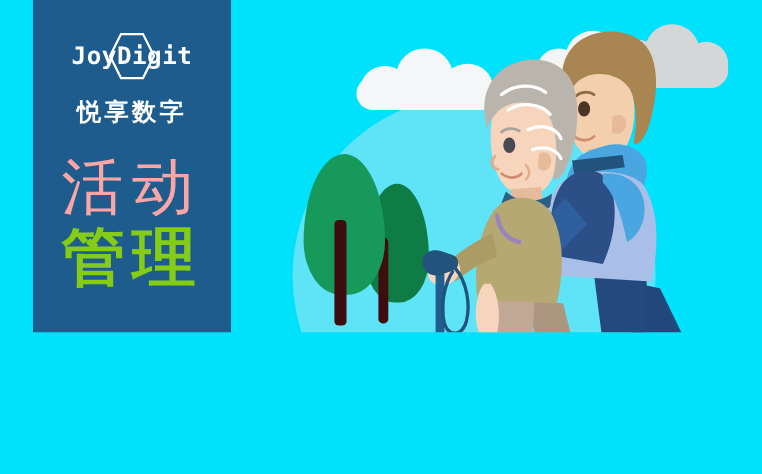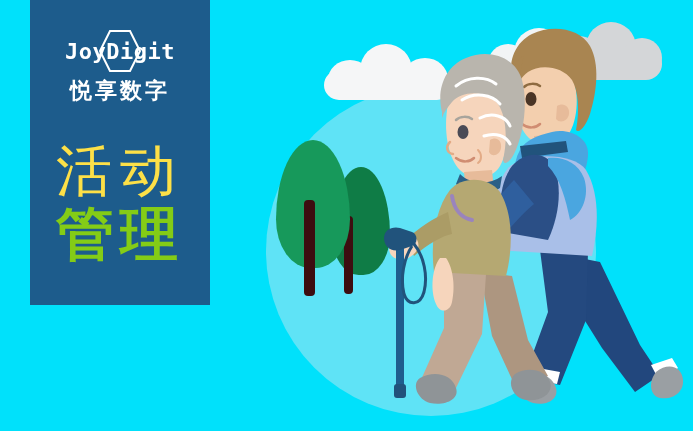--- a/index.html
+++ b/index.html
@@ -1,21 +1,21 @@
 <!DOCTYPE html>
 <html><head>
 <meta charset="utf-8">
 <style>
   html,body{margin:0;padding:0;}
   body{
     width:693px;height:431px;overflow:hidden;
     font-family:"Liberation Sans","DejaVu Sans",sans-serif;
     background:#00e1fb;
   }
-  #stage{position:relative;width:693px;height:431px;overflow:hidden;background:#00e1fb;}
+  #stage{position:relative;width:693px;height:302px;overflow:hidden;background:#00e1fb;}
 
   
   .bg-circle{
     position:absolute;left:266px;top:86px;width:330px;height:330px;
     border-radius:50%;background:#5fe3f6;
   }
 
   
   .cloud{position:absolute;}
   .cloud i{position:absolute;border-radius:50%;display:block;}
@@ -58,31 +58,31 @@
     background:#1d5c8c;
   }
   #logo-wrap{position:absolute;left:0;top:30px;width:180px;text-align:center;}
   #logo-hex{position:absolute;left:67px;top:-2px;width:46px;height:46px;}
   #logo-word{
     position:relative;display:inline-block;color:#ffffff;
     font-family:"DejaVu Sans Mono","Liberation Mono",monospace;
     font-weight:bold;font-size:22px;letter-spacing:0.5px;line-height:44px;
   }
   #logo-cn{
-    margin-top:2px;color:#ffffff;font-size:22px;font-weight:bold;
+    margin-top:14px;color:#ffffff;font-size:22px;font-weight:bold;
     letter-spacing:3px;line-height:30px;
     font-family:"DejaVu Sans","Liberation Sans",sans-serif;
   }
   #panel-title{
     position:absolute;left:0;top:140px;width:180px;text-align:center;color:#f2f4f6;
   }
   #title-line-1{
     font-size:56px;font-weight:300;letter-spacing:8px;line-height:62px;
     font-family:"DejaVu Sans","Liberation Sans",sans-serif;
-    color:#fde047;
+    color:#fca5a5;
   }
   #title-line-2{
     font-size:58px;font-weight:bold;letter-spacing:6px;line-height:64px;
     font-family:"DejaVu Sans","Liberation Sans",sans-serif;
     color:#84cc16;
   }
 
   
   #people{position:absolute;left:0;top:0;width:693px;height:431px;}
 </style>

